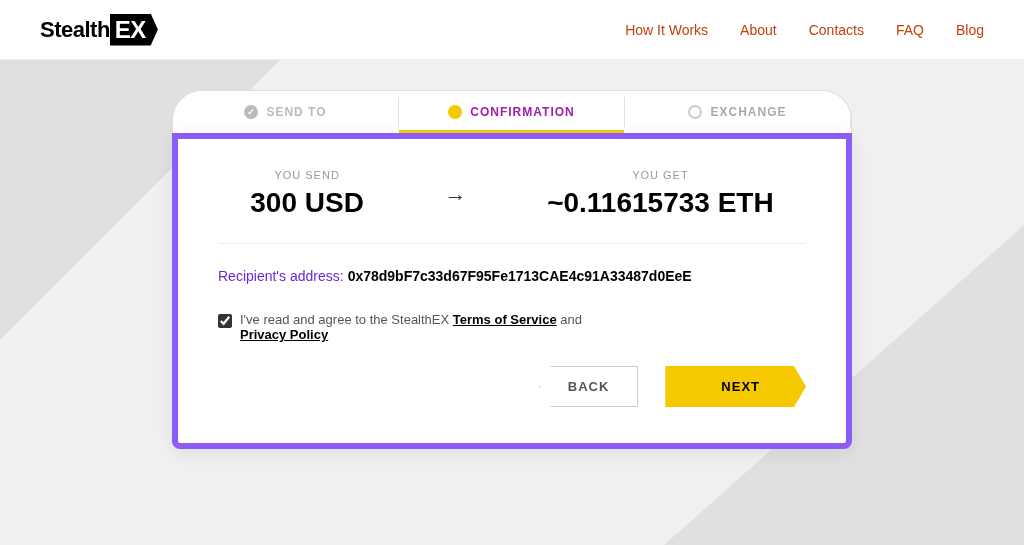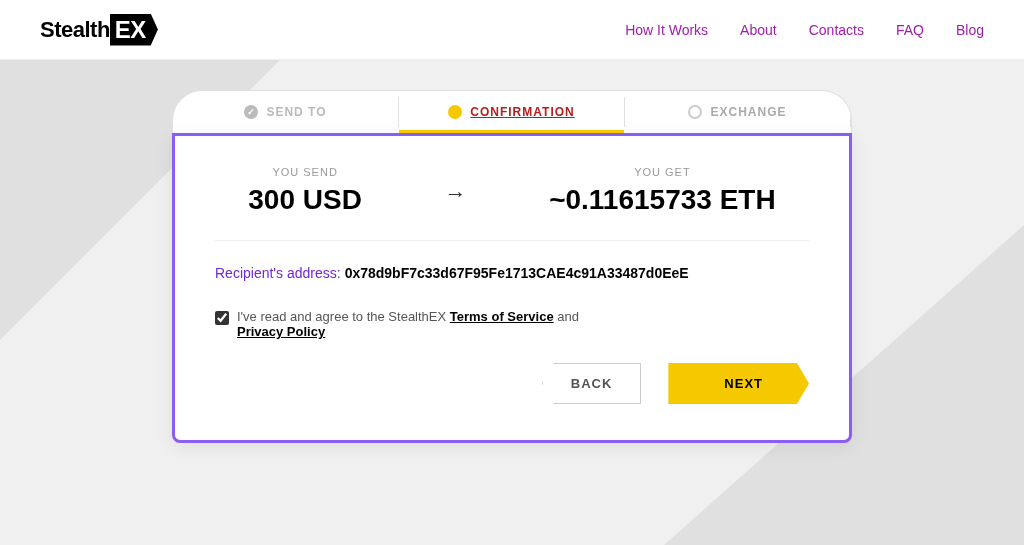--- a/index.html
+++ b/index.html
@@ -64,21 +64,21 @@
       clip-path: polygon(0 0, 85% 0, 100% 50%, 85% 100%, 0 100%);
       padding-right: 12px;
     }
     nav {
       display: flex;
       align-items: center;
       gap: 32px;
     }
     nav a {
       text-decoration: none;
-      color: #a21caf;
+      color: #c2410c;
       font-size: 14px;
       font-weight: 500;
     }
 
     
     main {
       position: relative;
       z-index: 5;
       display: flex;
       flex-direction: column;
@@ -105,23 +105,22 @@
       padding: 14px 24px;
       font-size: 12px;
       font-weight: 600;
       letter-spacing: 1px;
       color: #aaa;
       flex: 1;
       justify-content: center;
       position: relative;
     }
     .step.active {
-      color: #b91c1c;
-      background: #fff;
-      text-decoration: underline;
+      color: #a21caf;
+      background: #fff;
     }
     .step.active::after {
       content: '';
       position: absolute;
       bottom: 0; left: 0; right: 0;
       height: 3px;
       background: #f5c800;
     }
     .step.completed { color: #bbb; }
     .step-dot {
@@ -150,21 +149,21 @@
       background: #e0e0e0;
     }
 
     
     .card {
       background: #fff;
       border-radius: 0 0 8px 8px;
       width: 680px;
       padding: 30px 40px 36px;
       box-shadow: 0 4px 20px rgba(0,0,0,0.07);
-      border: 3px solid #8b5cf6;
+      border: 6px solid #8b5cf6;
     }
 
     
     .exchange-summary {
       display: flex;
       align-items: center;
       justify-content: space-around;
       padding-bottom: 24px;
       border-bottom: 1px solid #eee;
       margin-bottom: 24px;

